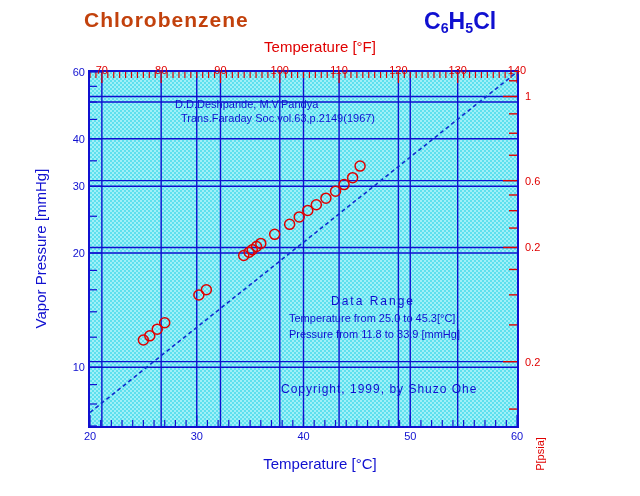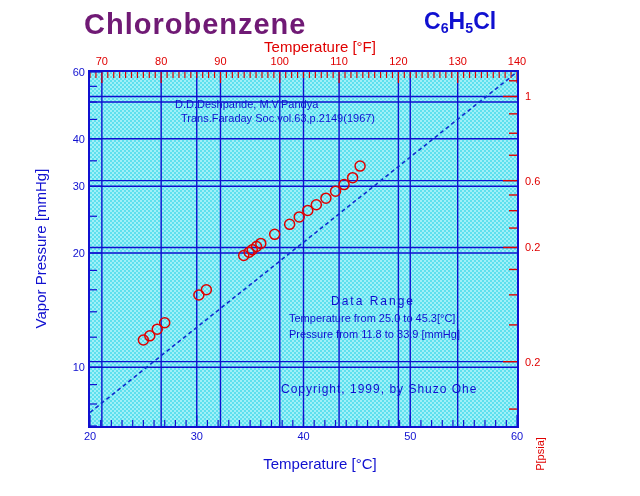--- a/index.html
+++ b/index.html
@@ -3,21 +3,21 @@
 <meta charset="utf-8">
 <style>
   html,body{margin:0;padding:0;background:#ffffff;}
   body{width:640px;height:496px;position:relative;overflow:hidden;
        font-family:"Liberation Sans", sans-serif;}
 
   .lyr{position:absolute;}
 
   
   #title-compound{
-    left:84px; top:8px; font-size:29px; font-weight:bold; color:#701a75;
+    left:84px; top:8px; font-size:21px; font-weight:bold; color:#c2410c;
     letter-spacing:1px; white-space:nowrap;
   }
   #title-formula{
     left:424px; top:8px; font-size:23px; font-weight:bold; color:#1010d0;
     letter-spacing:0px; white-space:nowrap;
   }
   #title-formula sub{font-size:0.62em; vertical-align:baseline; position:relative; top:4px;}
 
   
   #top-axis-title{
@@ -49,21 +49,21 @@
       linear-gradient(45deg,#9ff0f8 25%,transparent 25%,transparent 75%,#9ff0f8 75%),
       linear-gradient(45deg,#9ff0f8 25%,transparent 25%,transparent 75%,#9ff0f8 75%);
     background-size:4px 4px;
     background-position:0 0, 2px 2px;
     overflow:hidden;
   }
   #plot-svg{position:absolute;left:0;top:0;}
 
   
   .tl{position:absolute;font-size:11px;white-space:nowrap;}
-  .tl-top{color:#e00000;top:55px;transform:translateX(-50%);}
+  .tl-top{color:#e00000;top:64px;transform:translateX(-50%);}
   .tl-bot{color:#1010d0;top:430px;transform:translateX(-50%);}
   .tl-left{color:#1010d0;transform:translate(-100%,-50%);text-align:right;}
   .tl-right{color:#e00000;transform:translateY(-50%);}
 
   
   .anno{position:absolute;color:#1010d0;white-space:nowrap;padding-left:35px;}
   #ref-line1{left:140px; top:98px; font-size:11px;}
   #ref-line2{left:146px; top:112px; font-size:11px;}
   #dr-title{left:296px; top:294px; font-size:12px; letter-spacing:2px;}
   #dr-temp{left:254px; top:312px; font-size:11px;}

